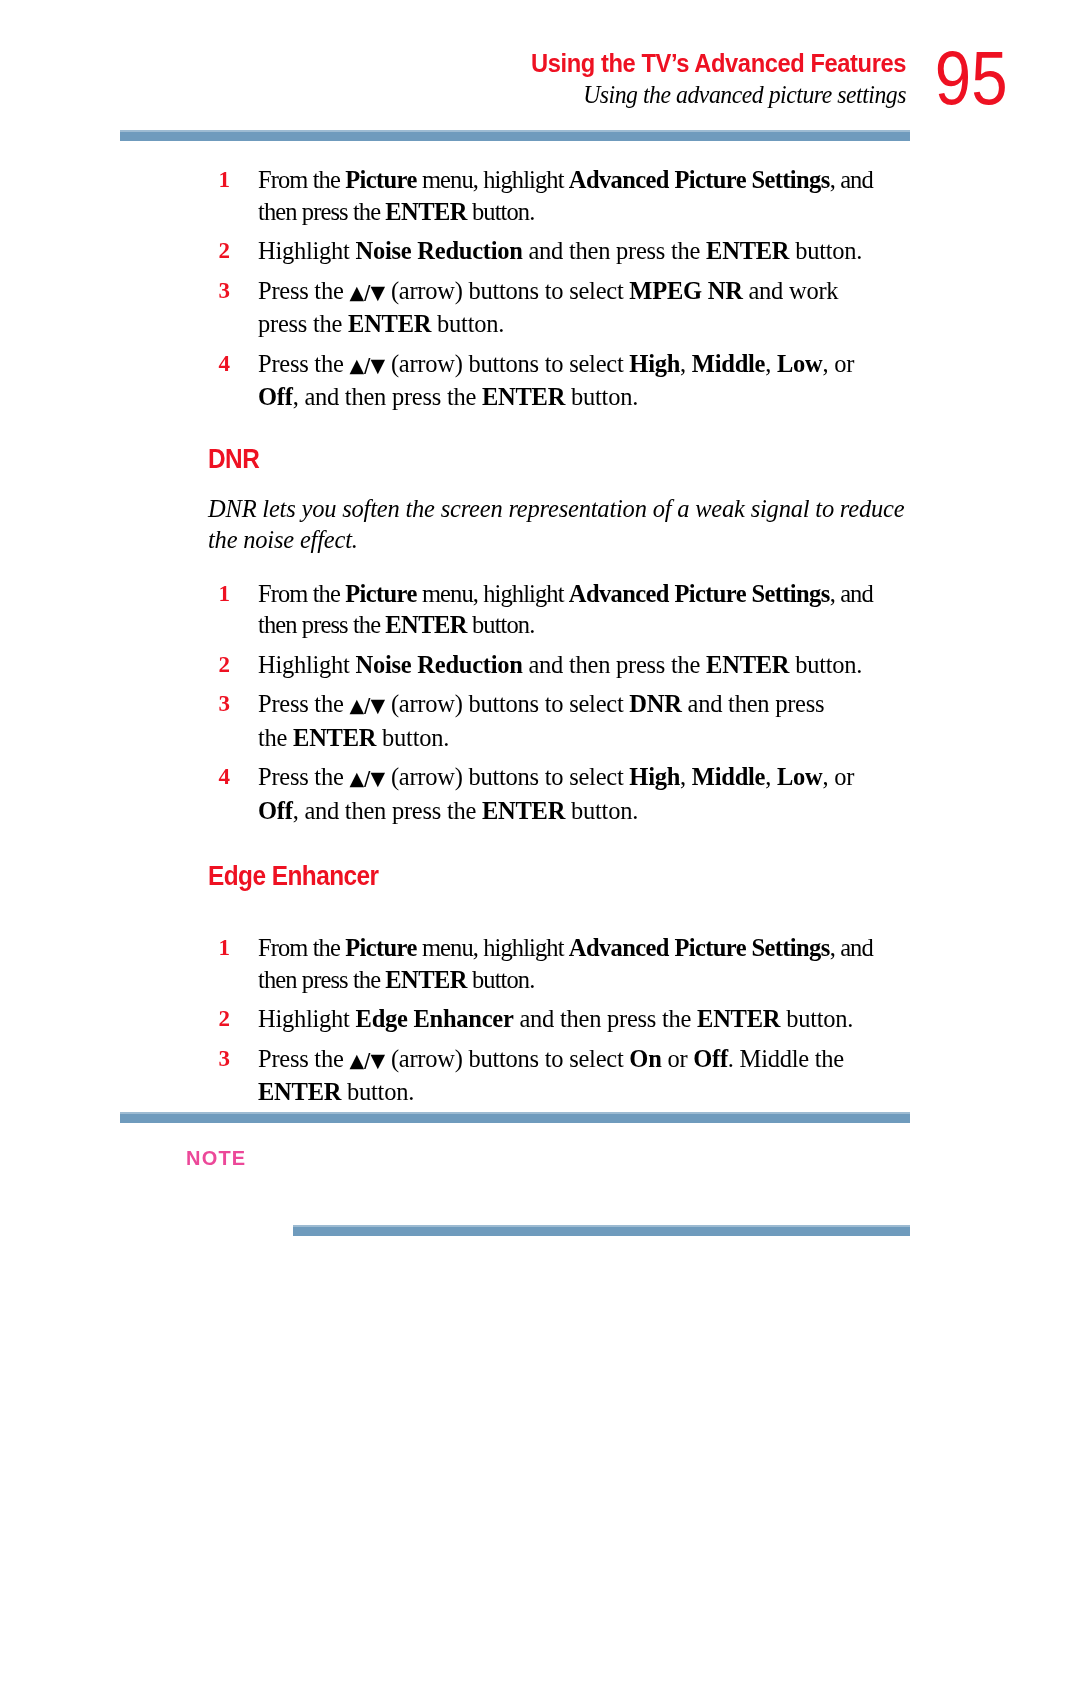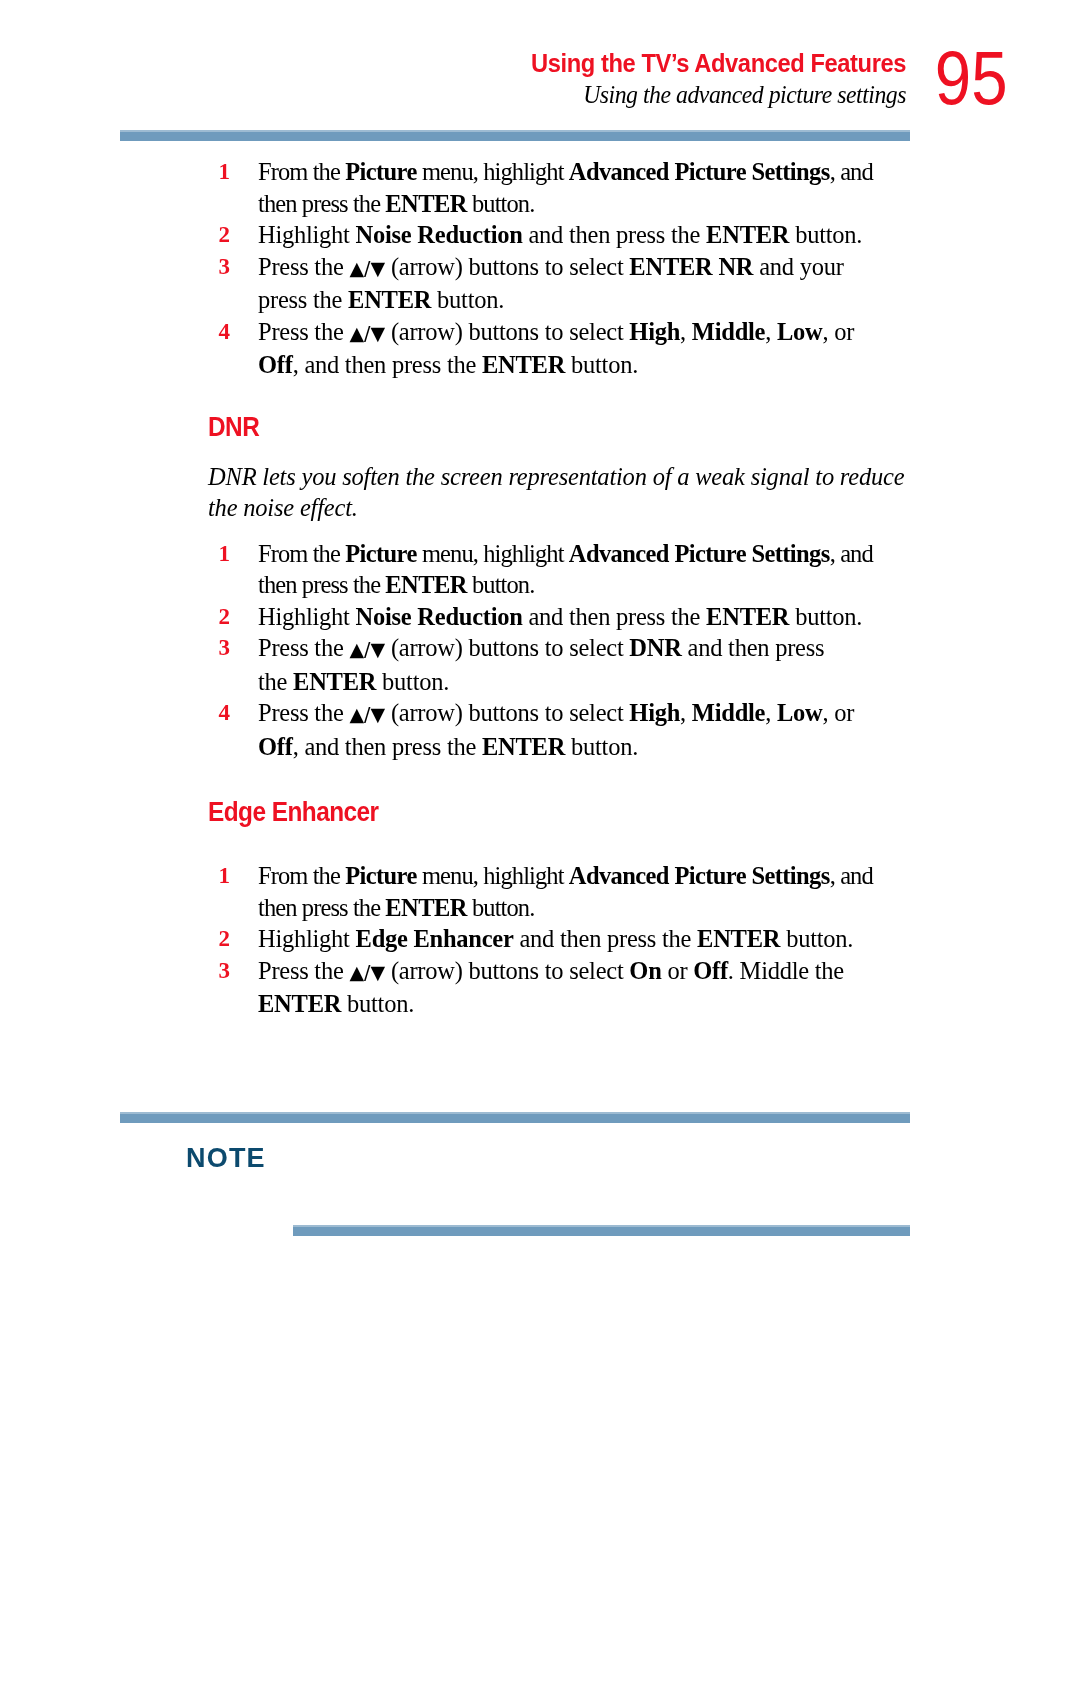--- a/index.html
+++ b/index.html
@@ -111,20 +111,21 @@
     top: 0;
     width: 18px;
     text-align: center;
     color: #ee1122;
     font-weight: bold;
     font-size: 23px;
     font-family: "Liberation Serif", serif;
   }
   ol.steps > li .txt {
     display: block;
+    margin-top: 8px;
   }
   .tight {
     letter-spacing: -0.9px;
   }
   .tight b { letter-spacing: -0.6px; }
 
   b, strong { font-weight: bold; }
 
   .arrows {
     font-family: "DejaVu Sans", sans-serif;
@@ -179,22 +180,22 @@
     position: absolute;
     left: 186px;
     top: 30px;
     width: 740px;
     display: flex;
     align-items: flex-start;
   }
   .note-label {
     font-family: "Liberation Sans", sans-serif;
     font-weight: bold;
-    font-size: 27px;
-    color: #0c4a6e;
+    font-size: 20px;
+    color: #ec4899;
     letter-spacing: 1.2px;
     line-height: 32px;
     flex: 0 0 auto;
     width: 102px;
   }
   .note-text {
     font-size: 24.5px;
     line-height: 32px;
     letter-spacing: -0.2px;
     flex: 1 1 auto;
@@ -232,21 +233,21 @@
         <span class="txt tight"><span>From the </span><b>Picture</b><span> menu, highlight </span><b>Advanced Picture Settings</b><span>, and</span><br><span>then press the </span><b>ENTER</b><span> button.</span></span>
       </li>
 
       <li>
         <span class="num">2</span>
         <span class="txt"><span> Highlight </span><b>Noise Reduction</b><span> and then press the </span><b>ENTER</b><span> button.</span></span>
       </li>
 
       <li>
         <span class="num">3</span>
-        <span class="txt"><span>Press the </span><span class="arrows">▲/▼</span><span> (arrow) buttons to select </span><b>ENTER NR</b><span> and your</span><br><span>press the </span><b>ENTER</b><span> button.</span></span>
+        <span class="txt"><span>Press the </span><span class="arrows">▲/▼</span><span> (arrow) buttons to select </span><b>MPEG NR</b><span> and work</span><br><span>press the </span><b>ENTER</b><span> button.</span></span>
       </li>
 
       <li>
         <span class="num">4</span>
         <span class="txt"><span>Press the </span><span class="arrows">▲/▼</span><span> (arrow) buttons to select </span><b>High</b><span>, </span><b>Middle</b><span>, </span><b>Low</b><span>, or</span><br><b>Off</b><span>, and then press the </span><b>ENTER</b><span> button.</span></span>
       </li>
     </ol>
 
     <div class="sp-30"></div>
 

